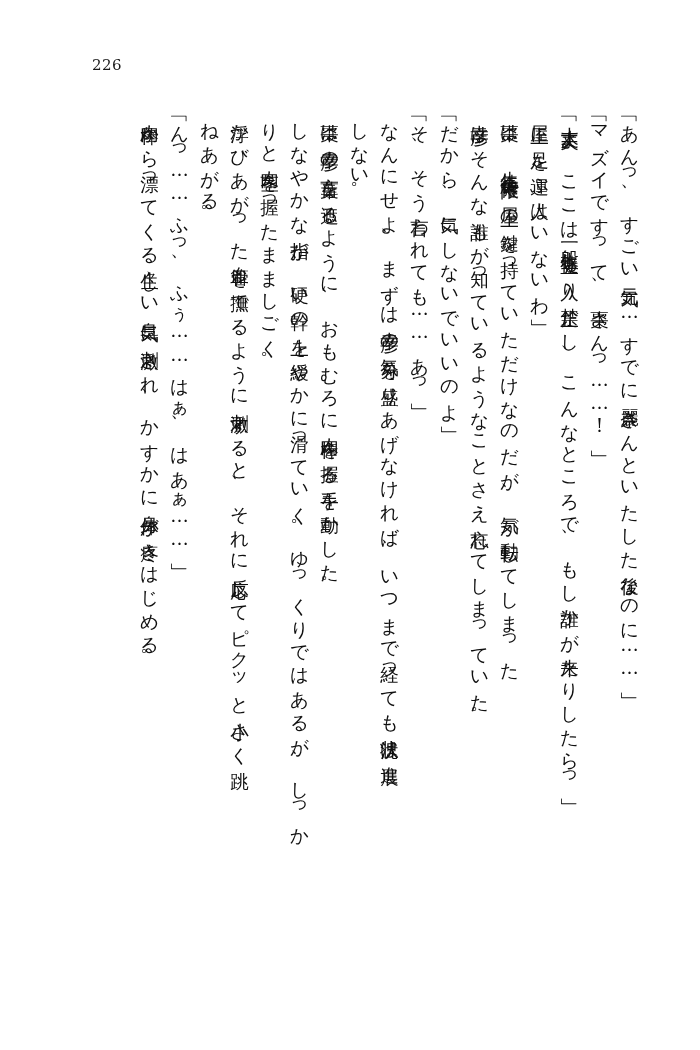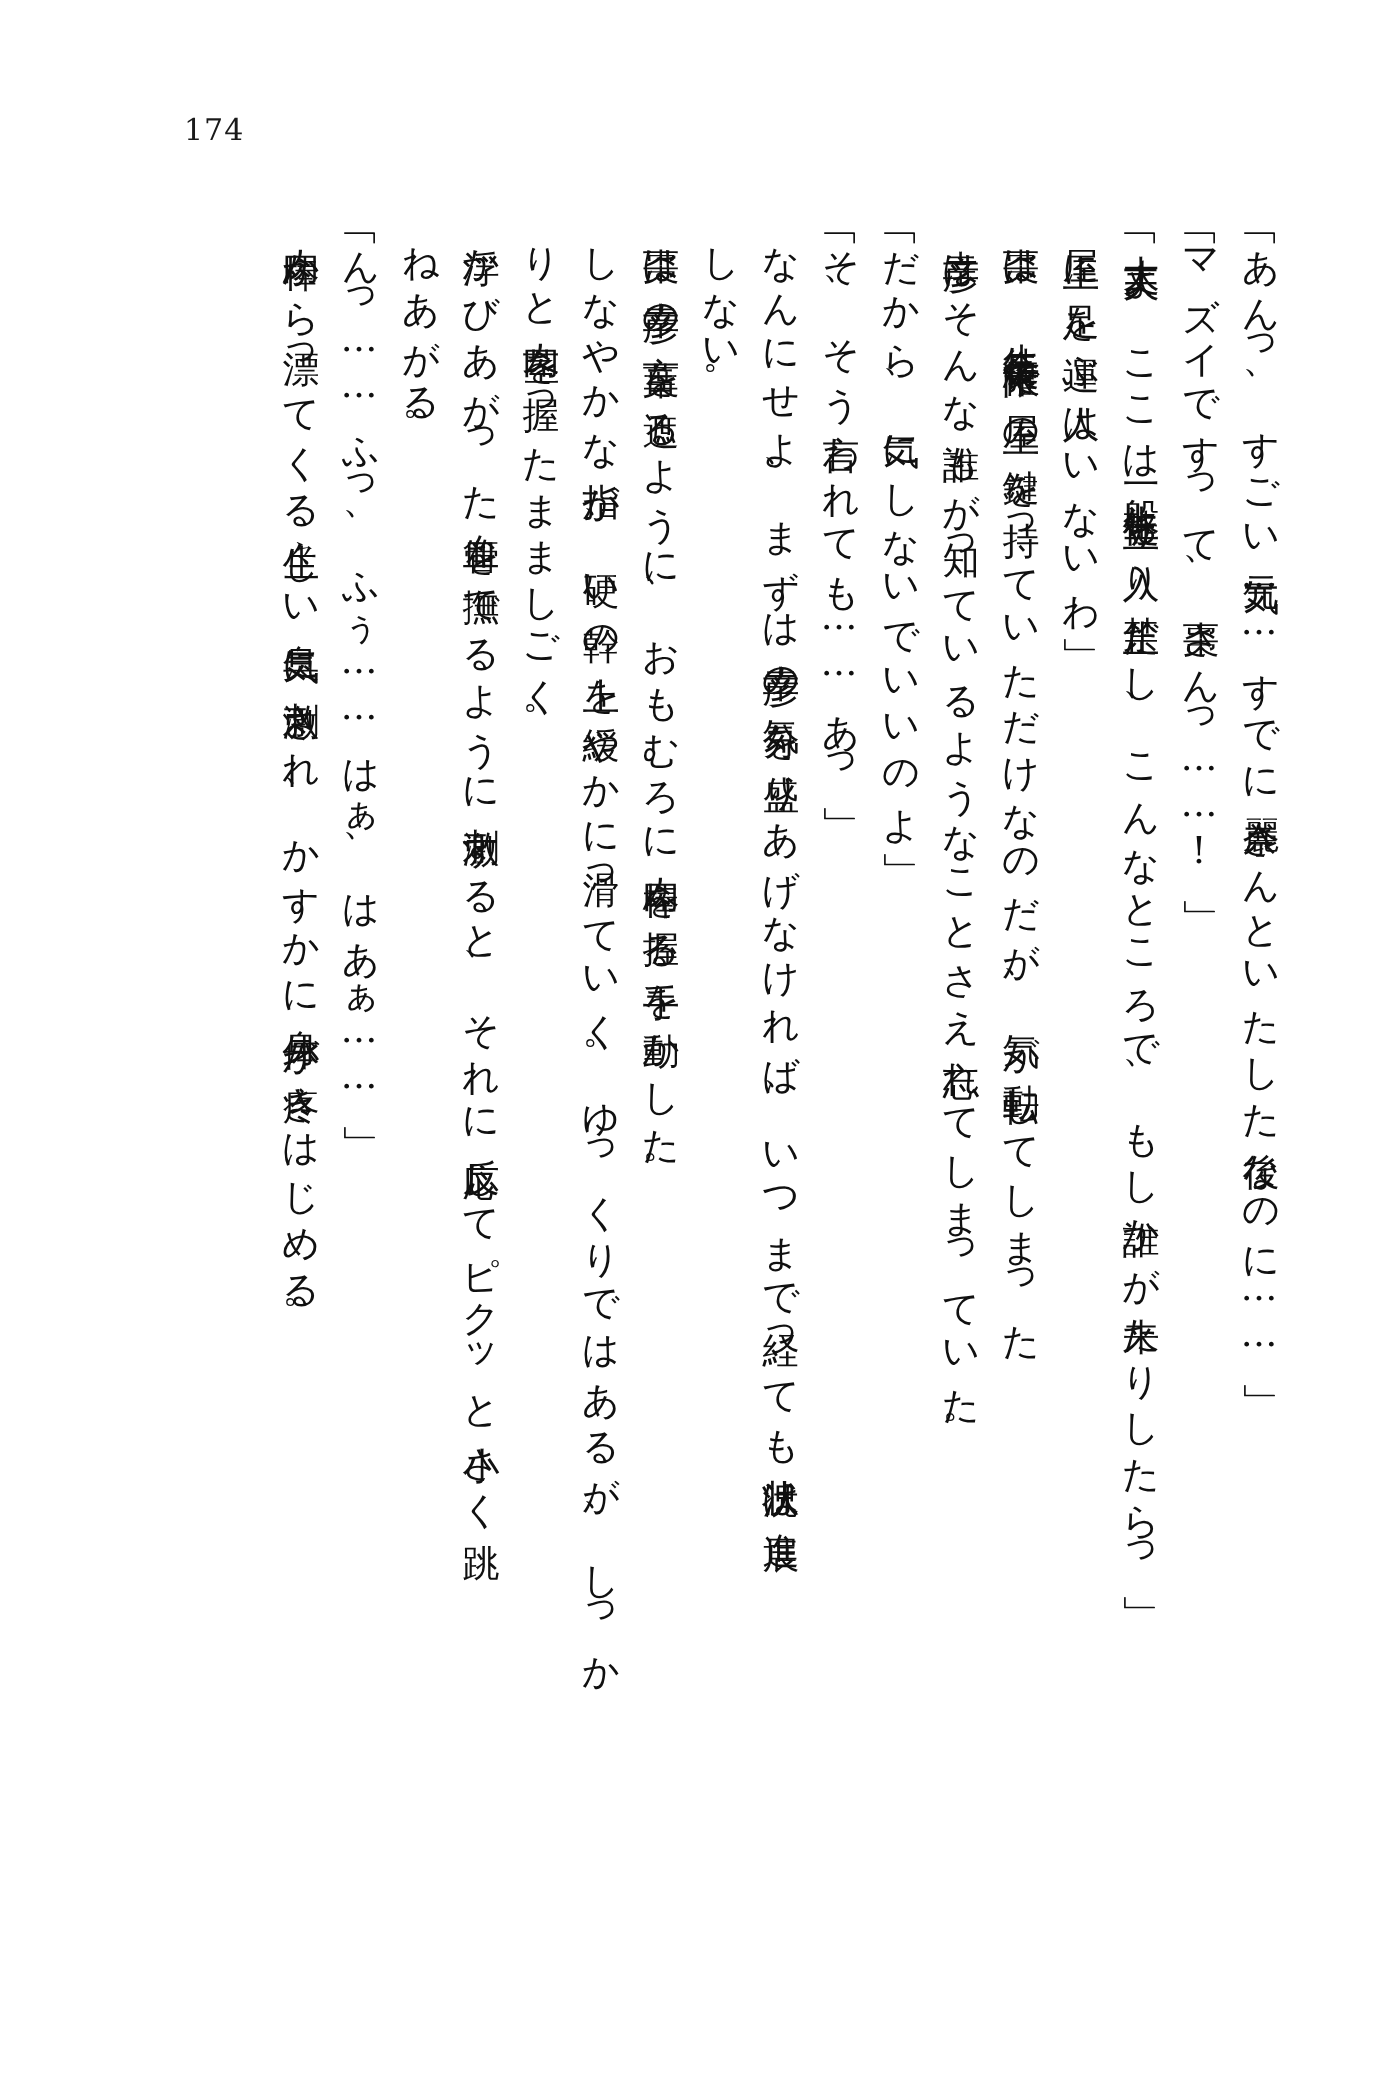--- a/index.html
+++ b/index.html
@@ -47,21 +47,21 @@
     white-space: pre;
     font-family: "DejaVu Serif", "Liberation Serif", serif;
     color: #101010;
   }
 </style>
 </head>
 <body>
 
 <div class="page">
 
-  <div class="page-number">174</div>
+  <div class="page-number">226</div>
 
   <div class="text-block" id="text-block">
       <div class="vline">「あんっ、すごい元気……すでに麗奈さんといたした後なのに……」</div>
       <div class="vline">「マズイですって、棗さんっ……!」</div>
       <div class="vline">「大丈夫よ。ここは一般生徒立ち入り禁止だし、こんなところで、もし誰かが来たりしたらっ」</div>
       <div class="vline">屋上に足を運ぶ人はいないわ」</div>
       <div class="vline">棗は、生徒会長権限で屋上の鍵を持っていただけなのだが、気が動転してしまった</div>
       <div class="vline">幸彦はそんな誰もが知っているようなことさえ忘れてしまっていた。</div>
       <div class="vline">「だから、気にしないでいいのよ」</div>
       <div class="vline">「そ、そう言われても……あっ」</div>

